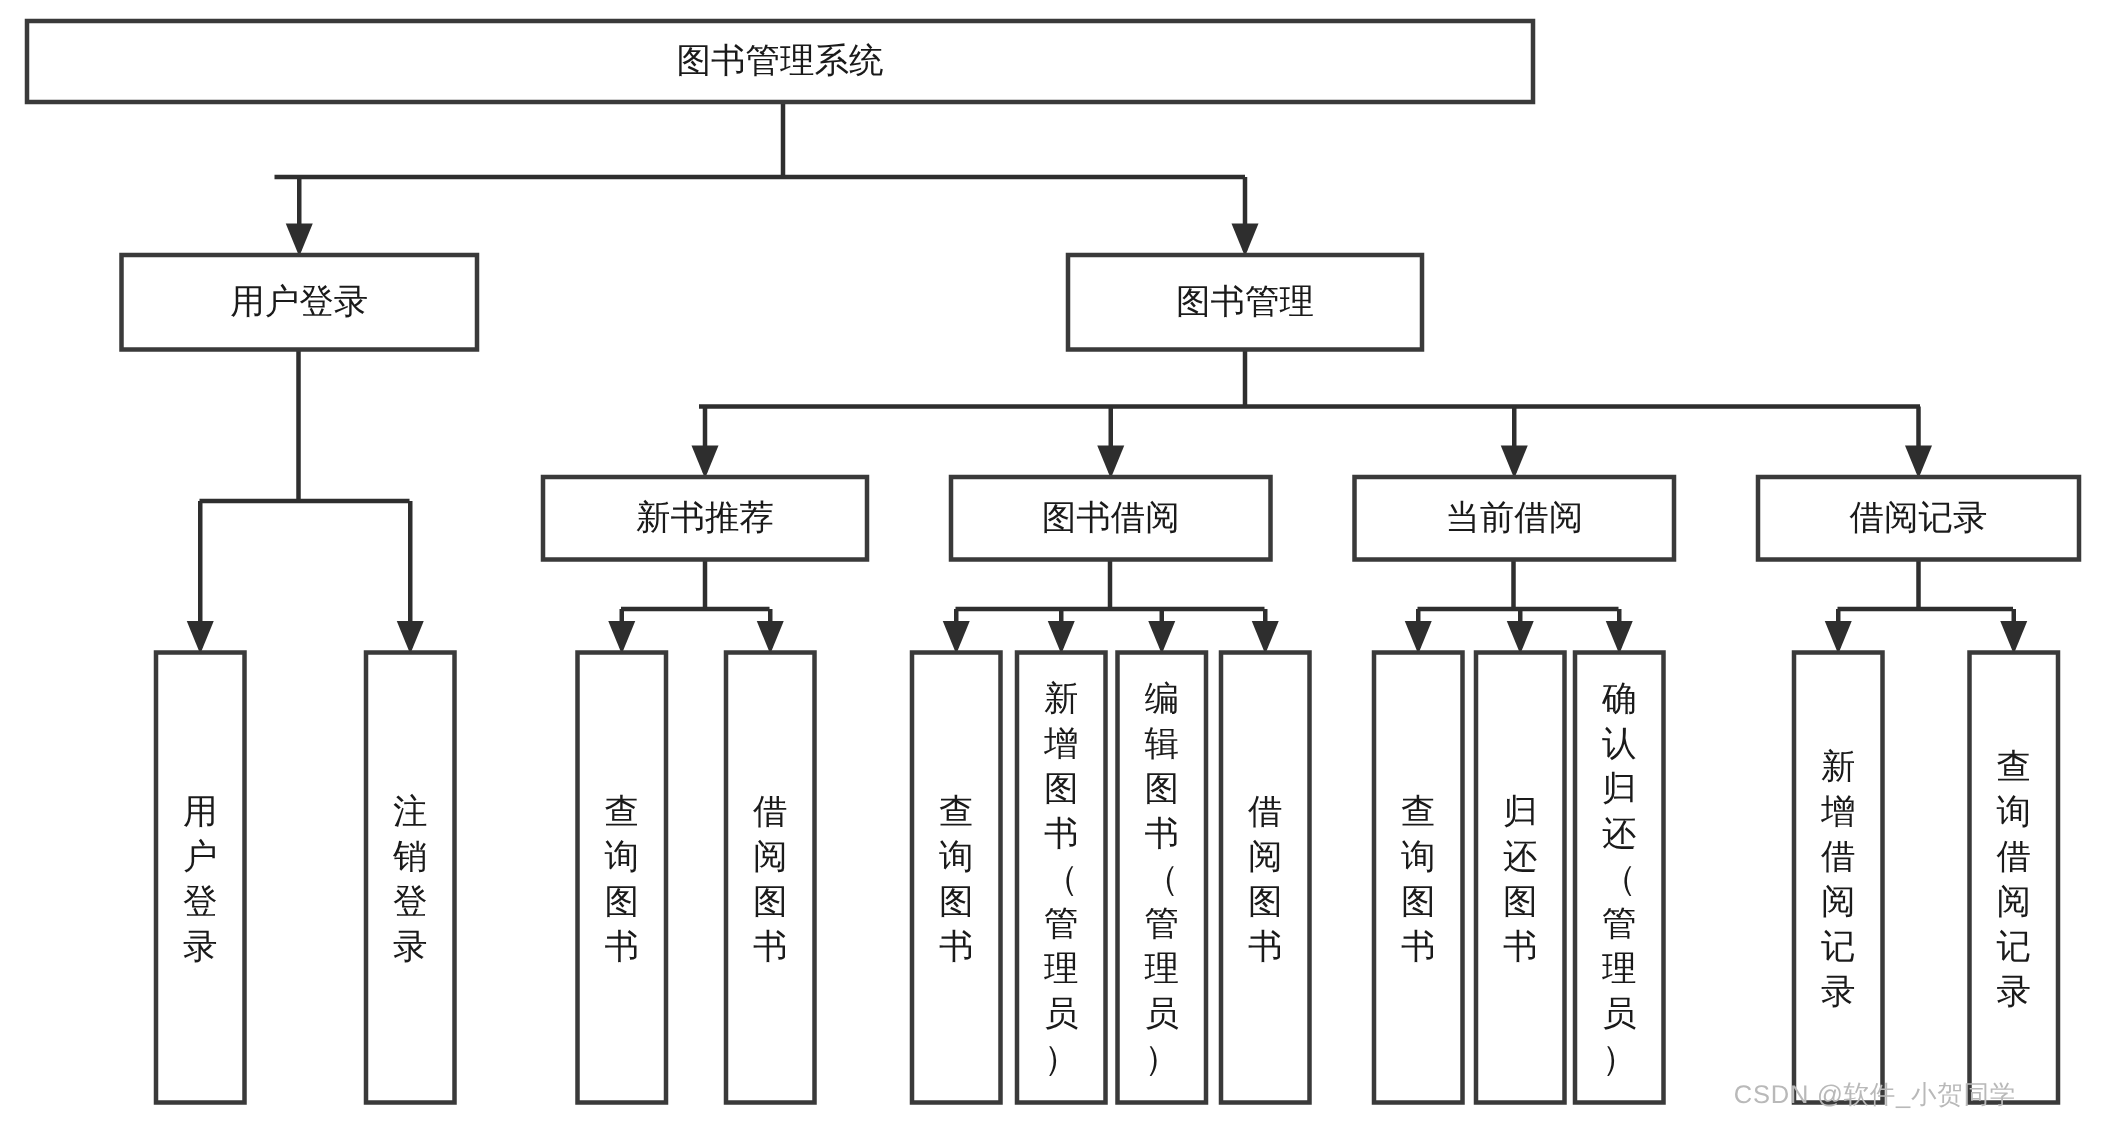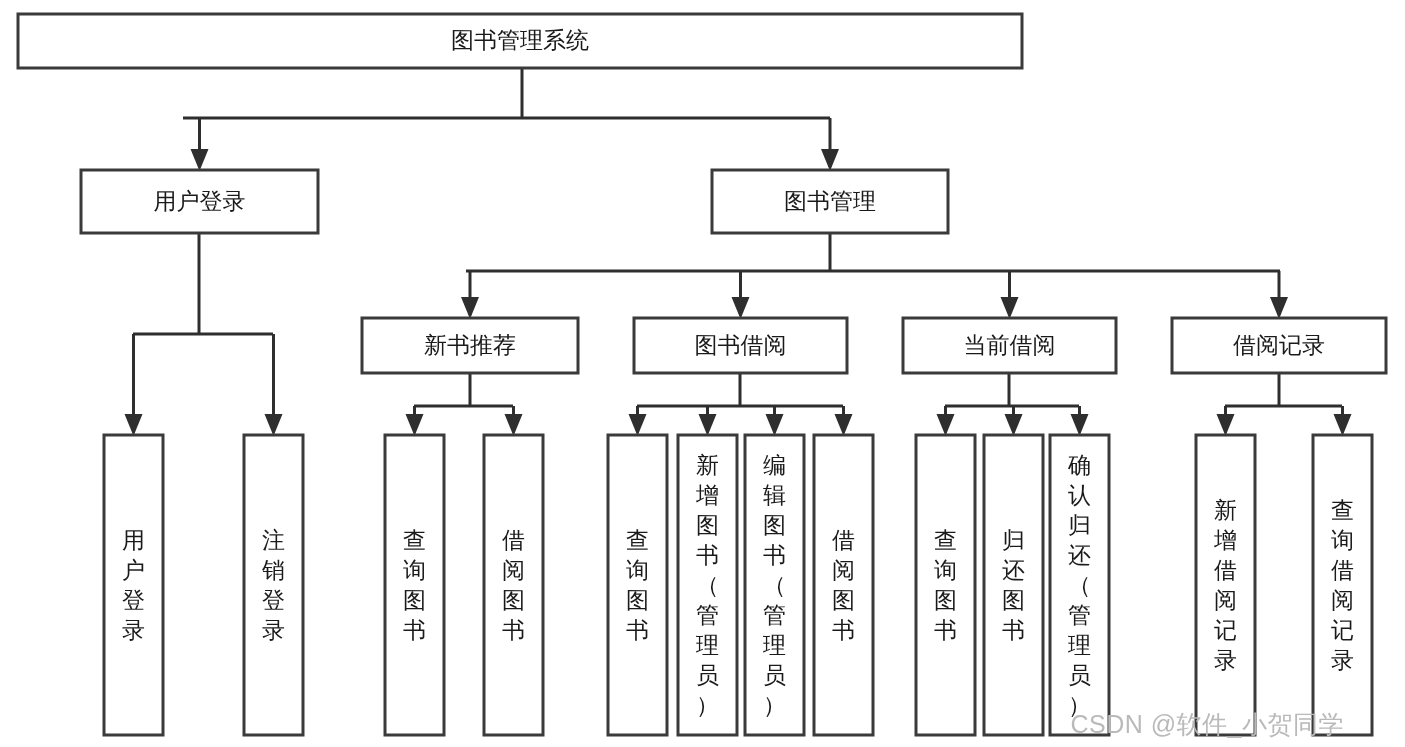--- a/index.html
+++ b/index.html
@@ -55,21 +55,21 @@
     font-family: "Liberation Sans", "DejaVu Sans", sans-serif;
     font-size: 23px;
     fill: #1a1a1a;
     text-anchor: middle;
   }
   .watermark {
     position: absolute;
     right: 8px;
     bottom: 6px;
     font-family: "Liberation Sans", "DejaVu Sans", sans-serif;
-    font-size: 25px;
+    font-size: 17px;
     color: #b9b9b9;
     white-space: nowrap;
     letter-spacing: 0.5px;
     user-select: none;
     text-align: right;
   }
 </style>
 </head>
 <body>
 

